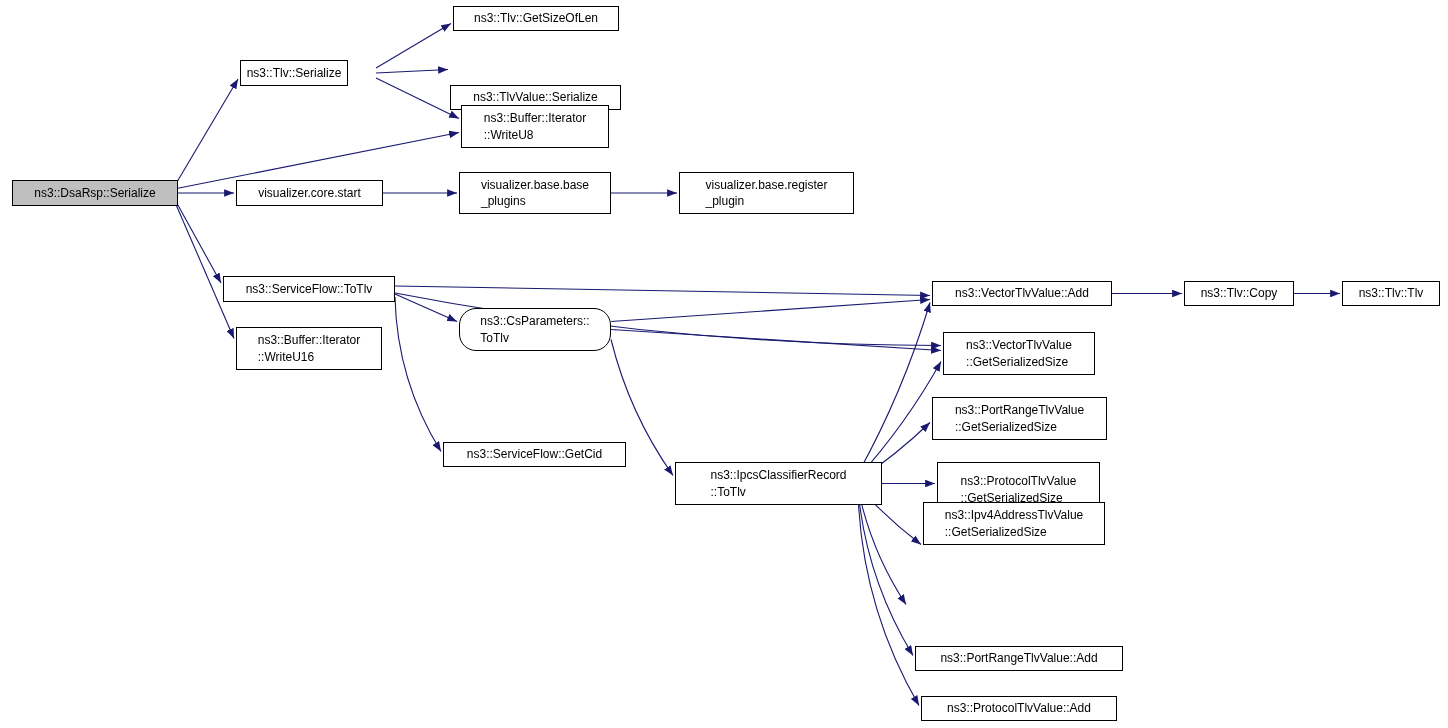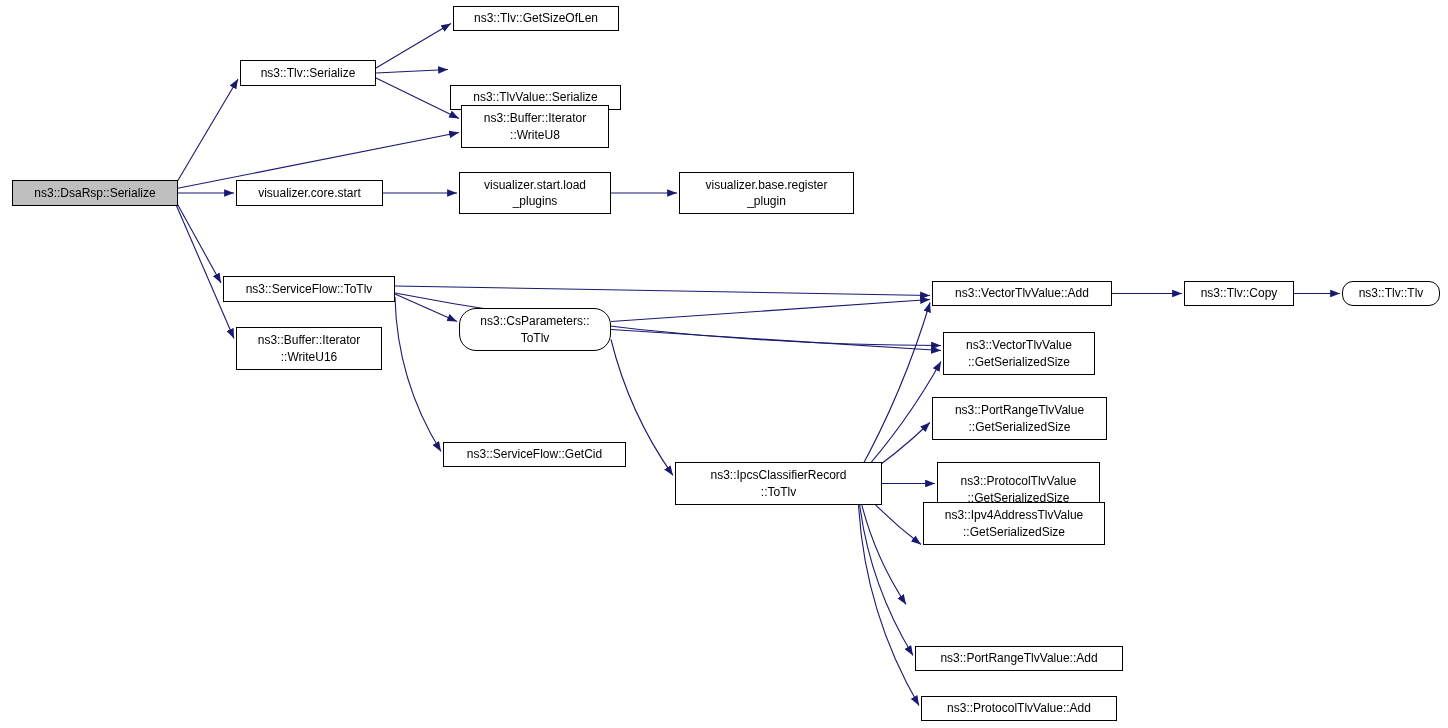--- a/index.html
+++ b/index.html
@@ -20,21 +20,20 @@
     left: 0; top: 0;
     width: 1448px;
     height: 728px;
   }
   .node {
     position: absolute;
     box-sizing: border-box;
     display: flex;
     align-items: center;
     justify-content: center;
-    text-align: center;
     border: 1px solid #000000;
     background: #ffffff;
     color: #000000;
     font-size: 12px;
     line-height: 1.35;
     white-space: pre-line;
     cursor: pointer;
     padding: 1px 3px;
   }
   .node.root {
@@ -74,41 +73,41 @@
       <path d="M 858 483.5 Q 896.5 483.5 935 483.5" fill="none" stroke="#191970" stroke-width="1.1" marker-end="url(#arrow)"></path>
       <path d="M 858 486.5 Q 886.7907621000295 518.4427928913473 921 544.5" fill="none" stroke="#191970" stroke-width="1.1" marker-end="url(#arrow)"></path>
       <path d="M 858 488.5 Q 870.9117980109373 551.0882215127156 906 604.5" fill="none" stroke="#191970" stroke-width="1.1" marker-end="url(#arrow)"></path>
       <path d="M 858 490.5 Q 866.5263340389897 579.3245553203368 913 655.5" fill="none" stroke="#191970" stroke-width="1.1" marker-end="url(#arrow)"></path>
       <path d="M 858 492.5 Q 861.5821035117033 606.7088811539253 919 705.5" fill="none" stroke="#191970" stroke-width="1.1" marker-end="url(#arrow)"></path>
       <path d="M 1112 293.5 Q 1147 293.5 1182 293.5" fill="none" stroke="#191970" stroke-width="1.1" marker-end="url(#arrow)"></path>
       <path d="M 1294 293.5 Q 1317 293.5 1340 293.5" fill="none" stroke="#191970" stroke-width="1.1" marker-end="url(#arrow)"></path>
     </svg>
 
 <div class="node root" style="left: 12px; top: 180px; width: 166px; height: 26px;"><span>ns3::DsaRsp::Serialize</span></div>
-    <div class="node" style="left: 240px; top: 60px; width: 136px; height: 26px;"><span>ns3::Tlv::Serialize</span></div>
+    <div class="node" style="left: 240px; top: 60px; width: 108px; height: 26px;"><span>ns3::Tlv::Serialize</span></div>
     <div class="node" style="left: 453px; top: 6px; width: 166px; height: 25px;"><span>ns3::Tlv::GetSizeOfLen</span></div>
     <div class="node" style="left: 450px; top: 57px; width: 171px; height: 25px; margin-top: 28px;"><span>ns3::TlvValue::Serialize</span></div>
     <div class="node" style="left: 461px; top: 105px; width: 148px; height: 43px;"><span>ns3::Buffer::Iterator
 ::WriteU8</span></div>
     <div class="node" style="left: 236px; top: 180px; width: 147px; height: 26px;"><span>visualizer.core.start</span></div>
-    <div class="node" style="left: 459px; top: 172px; width: 152px; height: 42px;"><span>visualizer.start.load
+    <div class="node" style="left: 459px; top: 172px; width: 152px; height: 42px;"><span>visualizer.base.base
 _plugins</span></div>
     <div class="node" style="left: 679px; top: 172px; width: 175px; height: 42px;"><span>visualizer.base.register
 _plugin</span></div>
     <div class="node" style="left: 223px; top: 276px; width: 172px; height: 26px;"><span>ns3::ServiceFlow::ToTlv</span></div>
     <div class="node" style="left: 236px; top: 327px; width: 146px; height: 43px;"><span>ns3::Buffer::Iterator
 ::WriteU16</span></div>
     <div class="node" style="left: 459px; top: 308px; width: 152px; height: 43px; border-radius: 17px;"><span>ns3::CsParameters::
 ToTlv</span></div>
     <div class="node" style="left: 443px; top: 442px; width: 183px; height: 25px;"><span>ns3::ServiceFlow::GetCid</span></div>
     <div class="node" style="left: 675px; top: 462px; width: 207px; height: 43px;"><span>ns3::IpcsClassifierRecord
 ::ToTlv</span></div>
     <div class="node" style="left: 932px; top: 281px; width: 180px; height: 25px;"><span>ns3::VectorTlvValue::Add</span></div>
     <div class="node" style="left: 1184px; top: 281px; width: 110px; height: 25px;"><span>ns3::Tlv::Copy</span></div>
-    <div class="node" style="left: 1342px; top: 281px; width: 98px; height: 25px; border-radius: 11px;"><span>ns3::Tlv::Tlv</span></div>
+    <div class="node" style="left: 1342px; top: 281px; width: 98px; height: 25px;"><span>ns3::Tlv::Tlv</span></div>
     <div class="node" style="left: 943px; top: 332px; width: 152px; height: 43px;"><span>ns3::VectorTlvValue
 ::GetSerializedSize</span></div>
     <div class="node" style="left: 932px; top: 397px; width: 175px; height: 43px;"><span>ns3::PortRangeTlvValue
 ::GetSerializedSize</span></div>
     <div class="node" style="left: 937px; top: 462px; width: 163px; height: 55px;"><span>ns3::ProtocolTlvValue
 ::GetSerializedSize</span></div>
     <div class="node" style="left: 923px; top: 502px; width: 182px; height: 43px;"><span>ns3::Ipv4AddressTlvValue
 ::GetSerializedSize</span></div>
     <div class="node" style="left: 915px; top: 646px; width: 208px; height: 25px;"><span>ns3::PortRangeTlvValue::Add</span></div>
     <div class="node" style="left: 921px; top: 696px; width: 196px; height: 25px;"><span>ns3::ProtocolTlvValue::Add</span></div>

